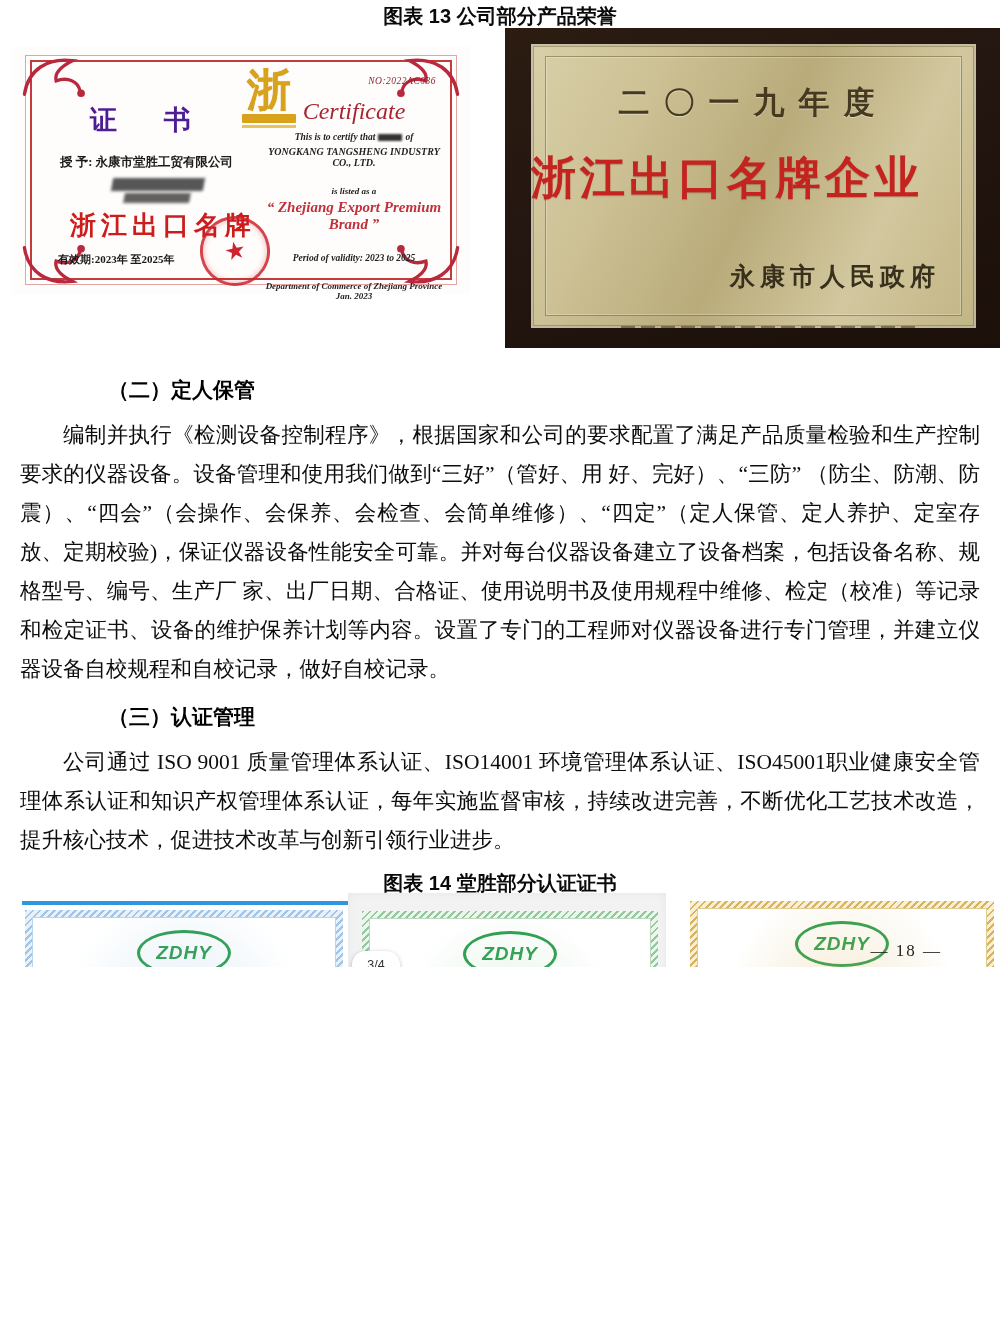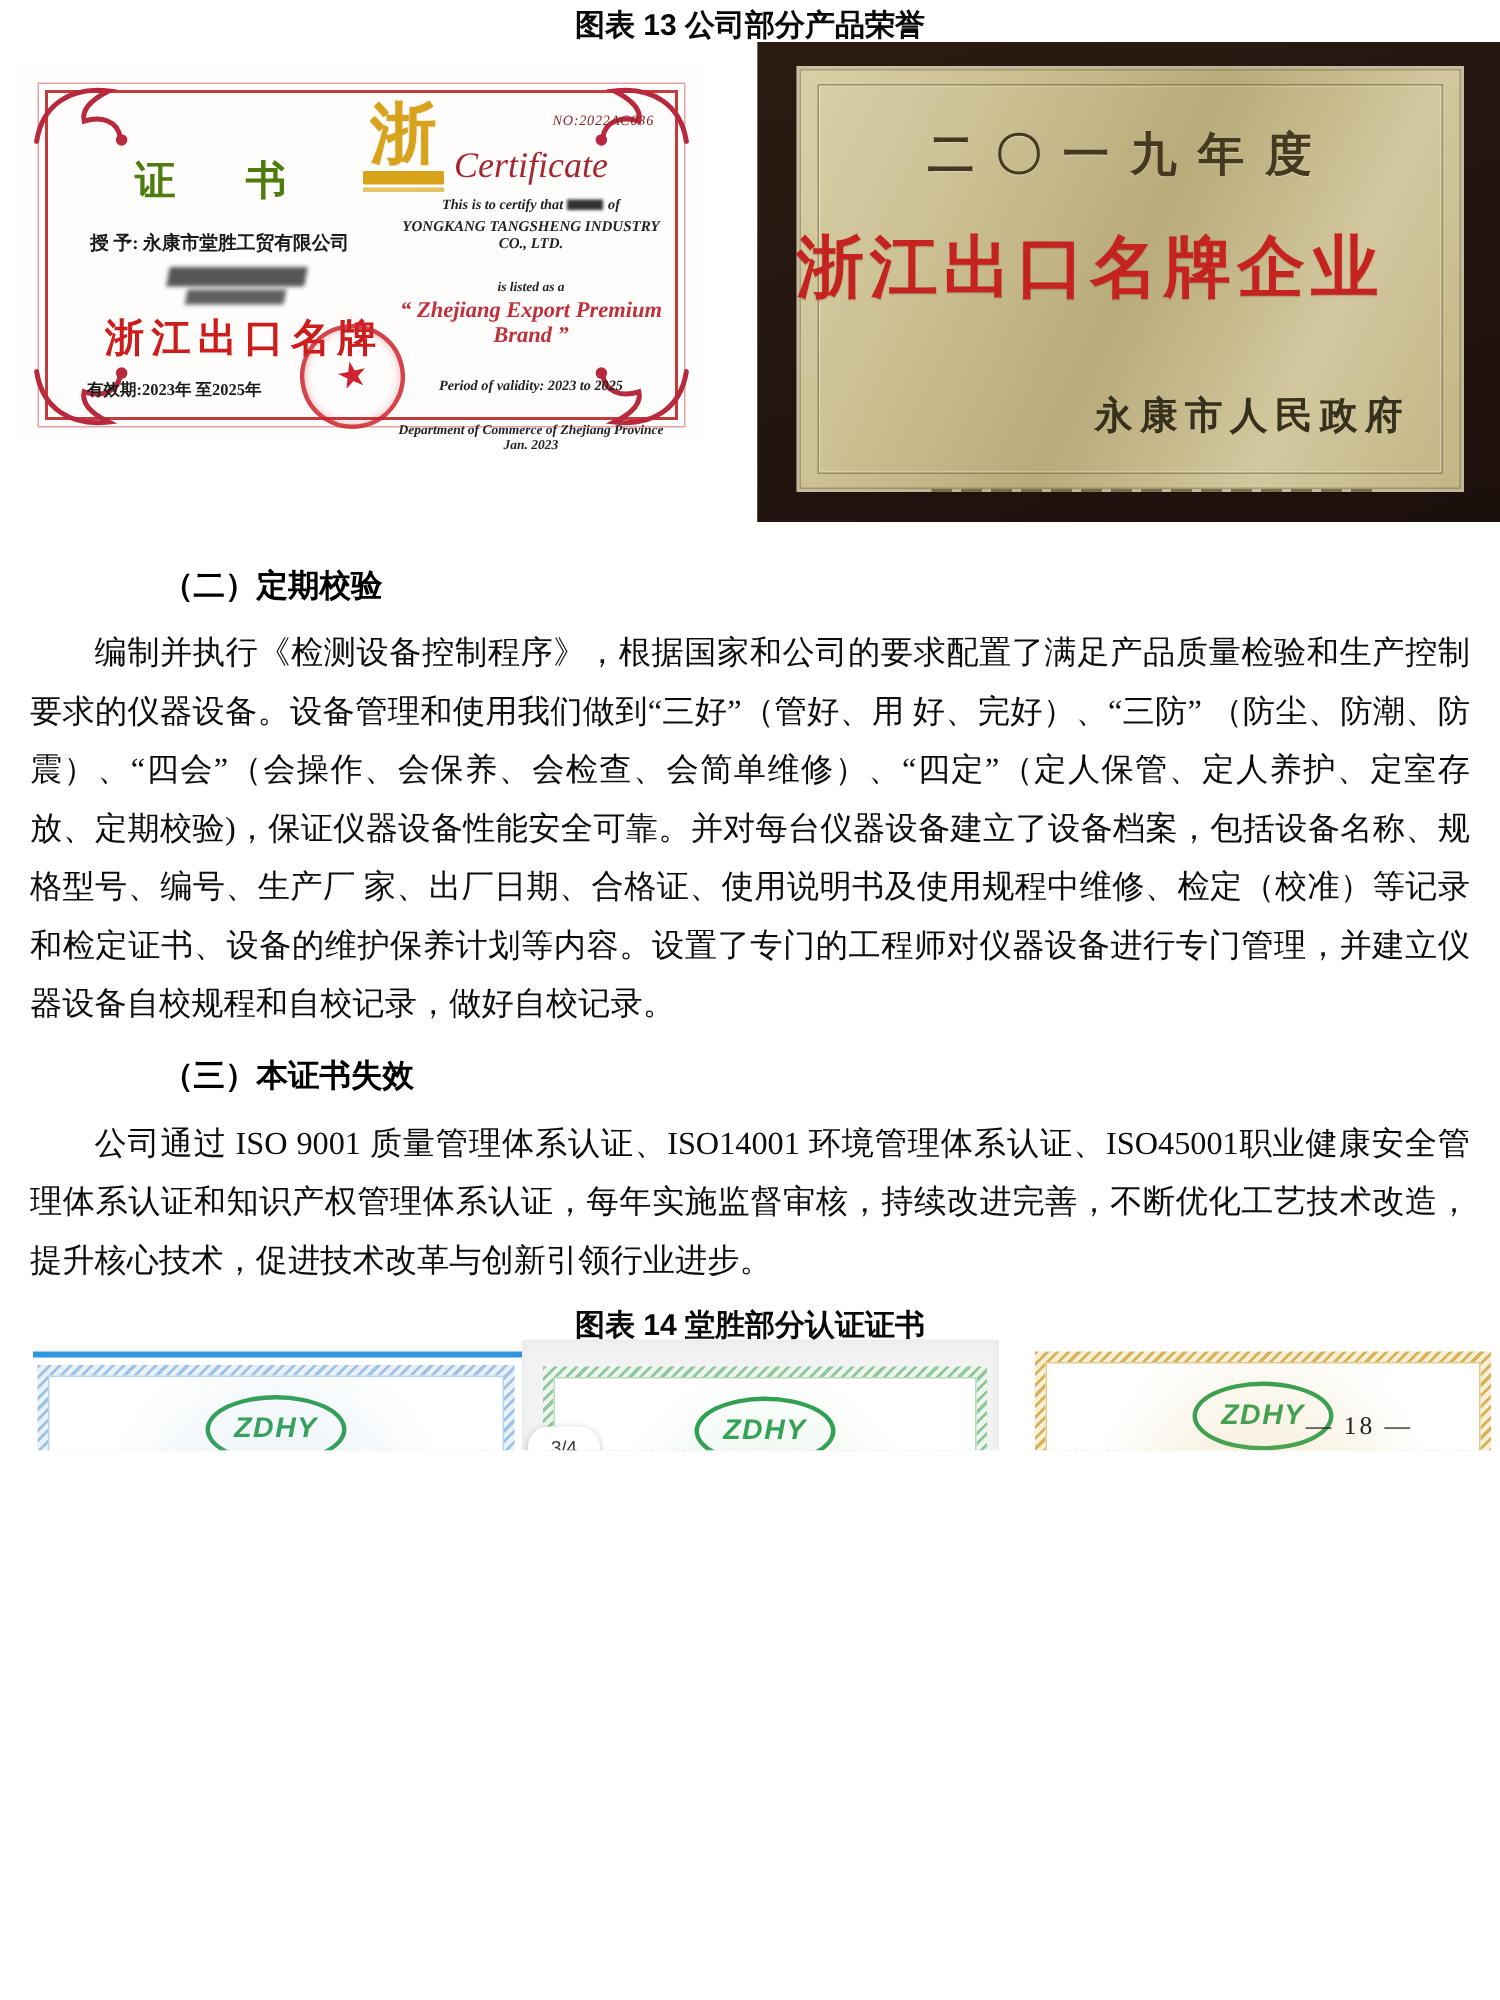--- a/index.html
+++ b/index.html
@@ -18,21 +18,21 @@
   .zj-curl.tl{left:8px;top:6px;}
   .zj-curl.tr{right:8px;top:6px;transform:scaleX(-1);}
   .zj-curl.bl{left:8px;bottom:4px;transform:scaleY(-1);}
   .zj-curl.br{right:8px;bottom:4px;transform:scale(-1,-1);}
   .zj-no{position:absolute;right:34px;top:30px;font-size:9.5px;color:#8a2430;font-style:italic;letter-spacing:.5px;}
   .zj-logo{position:absolute;left:222px;top:22px;width:70px;text-align:center;}
   .zj-logo-glyph{font-size:44px;line-height:44px;font-weight:bold;color:#d8a21a;
                  font-family:"Liberation Sans","DejaVu Sans",sans-serif;text-shadow:0 0 1px #b8860b;}
   .zj-logo-band{margin:2px auto 0;width:54px;height:9px;background:#d8a21a;border-radius:1px;}
   .zj-logo-band2{margin:2px auto 0;width:54px;height:3px;background:#e6c462;}
-  .zj-title-cn{position:absolute;left:78px;top:56px;font-size:27px;font-weight:bold;color:#4d7c0f;letter-spacing:20px;}
+  .zj-title-cn{position:absolute;left:78px;top:56px;font-size:27px;font-weight:bold;color:#4c1d95;letter-spacing:20px;}
   .zj-award{position:absolute;left:48px;top:108px;font-size:12.5px;font-weight:bold;color:#1a1a1a;}
   .zj-redact1{position:absolute;left:100px;top:132px;width:92px;height:13px;background:#2d2d2d;filter:blur(1.5px);transform:skewX(-10deg);opacity:.8;}
   .zj-redact2{position:absolute;left:112px;top:147px;width:66px;height:10px;background:#2d2d2d;filter:blur(1.5px);transform:skewX(-10deg);opacity:.75;}
   .zj-brand-cn{position:absolute;left:58px;top:162px;font-size:26px;font-weight:bold;color:#cc1c1c;letter-spacing:5px;}
   .zj-valid-cn{position:absolute;left:46px;top:206px;font-size:11px;font-weight:bold;color:#1a1a1a;}
   .zj-right{position:absolute;left:248px;top:86px;width:188px;text-align:center;color:#222;}
   .zj-certify{font-size:9.5px;font-style:italic;font-weight:bold;}
   .zj-redact-inline{display:inline-block;width:24px;height:7px;background:#333;filter:blur(1px);vertical-align:middle;margin:0 3px;}
   .zj-company-en{margin-top:4px;font-size:10px;font-style:italic;font-weight:bold;}
   .zj-listed{margin-top:18px;font-size:9px;font-style:italic;font-weight:bold;}
@@ -187,23 +187,23 @@
     <div class="plaque-plate">
       <div class="plaque-inner"></div>
       <div class="plaque-year">二〇一九年度</div>
       <div class="plaque-title">浙江出口名牌企业</div>
       <div class="plaque-issuer">永康市人民政府</div>
       <div class="plaque-rule"></div>
     </div>
   </div>
 
   <div class="text-block">
-    <div class="sec-head">（二）定期校验</div>
+    <div class="sec-head">（二）定人保管</div>
     <p class="body-p">编制并执行《检测设备控制程序》，根据国家和公司的要求配置了满足产品质量检验和生产控制要求的仪器设备。设备管理和使用我们做到“三好”（管好、用 好、完好）、“三防” （防尘、防潮、防震）、“四会”（会操作、会保养、会检查、会简单维修）、“四定”（定人保管、定人养护、定室存放、定期校验)，保证仪器设备性能安全可靠。并对每台仪器设备建立了设备档案，包括设备名称、规格型号、编号、生产厂 家、出厂日期、合格证、使用说明书及使用规程中维修、检定（校准）等记录和检定证书、设备的维护保养计划等内容。设置了专门的工程师对仪器设备进行专门管理，并建立仪器设备自校规程和自校记录，做好自校记录。</p>
-    <div class="sec-head second">（三）本证书失效</div>
+    <div class="sec-head second">（三）认证管理</div>
     <p class="body-p">公司通过 ISO 9001 质量管理体系认证、ISO14001 环境管理体系认证、ISO45001职业健康安全管理体系认证和知识产权管理体系认证，每年实施监督审核，持续改进完善，不断优化工艺技术改造，提升核心技术，促进技术改革与创新引领行业进步。</p>
     <div class="fig14-title">图表 14 堂胜部分认证证书</div>
   </div>
 
   <div class="blue-topline"></div>
   <div class="certB-photo"></div>
   <div class="badge">3/4</div>
 
   <div class="cert blue">
     <div class="cert-body">

